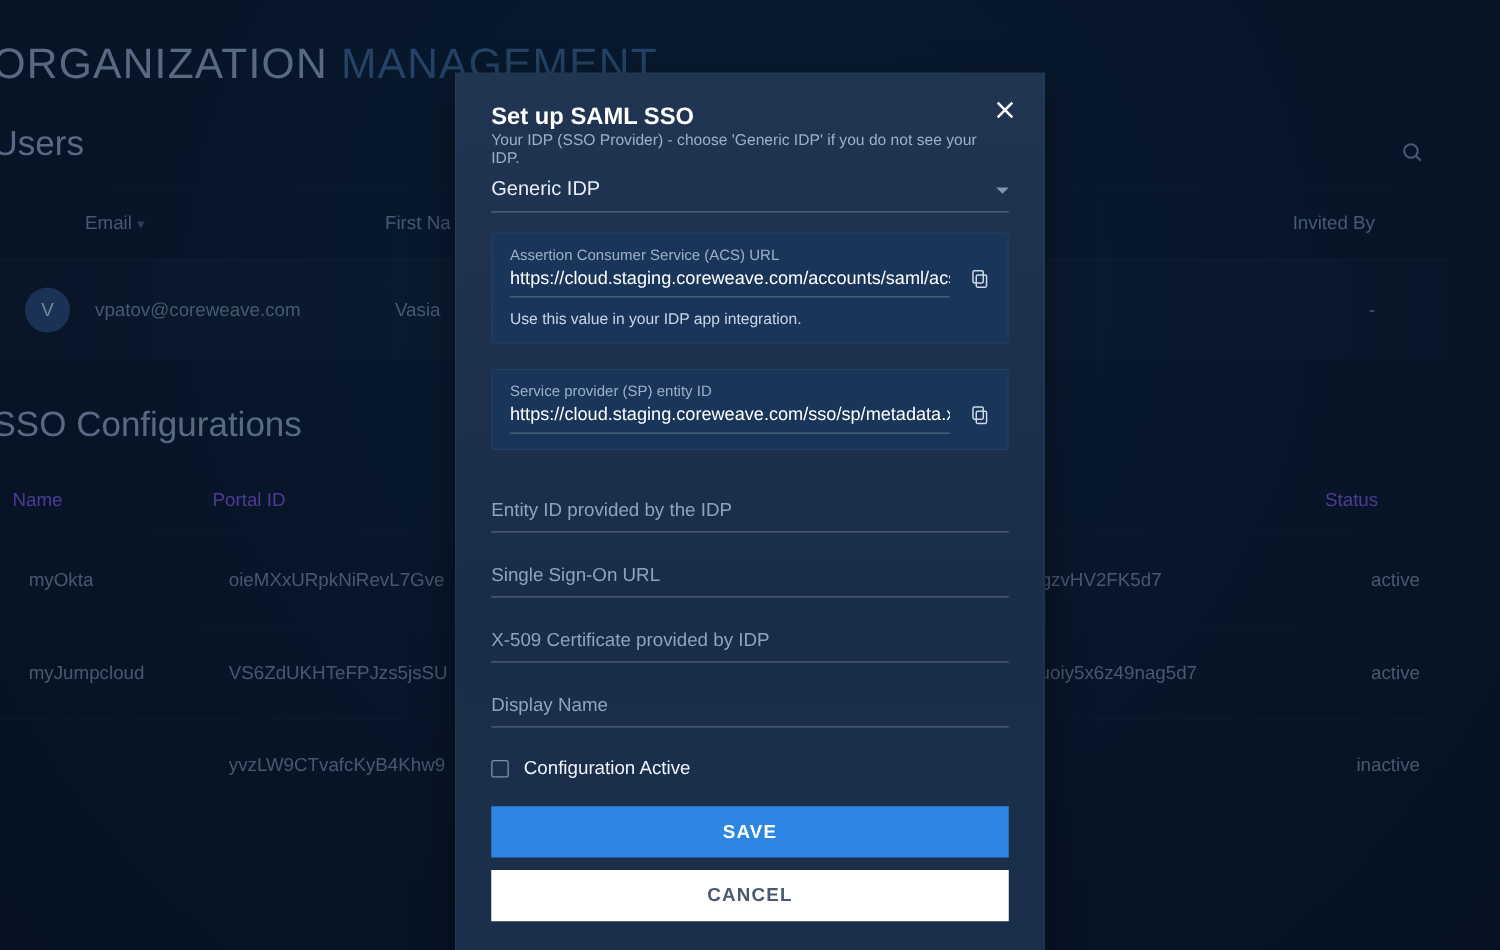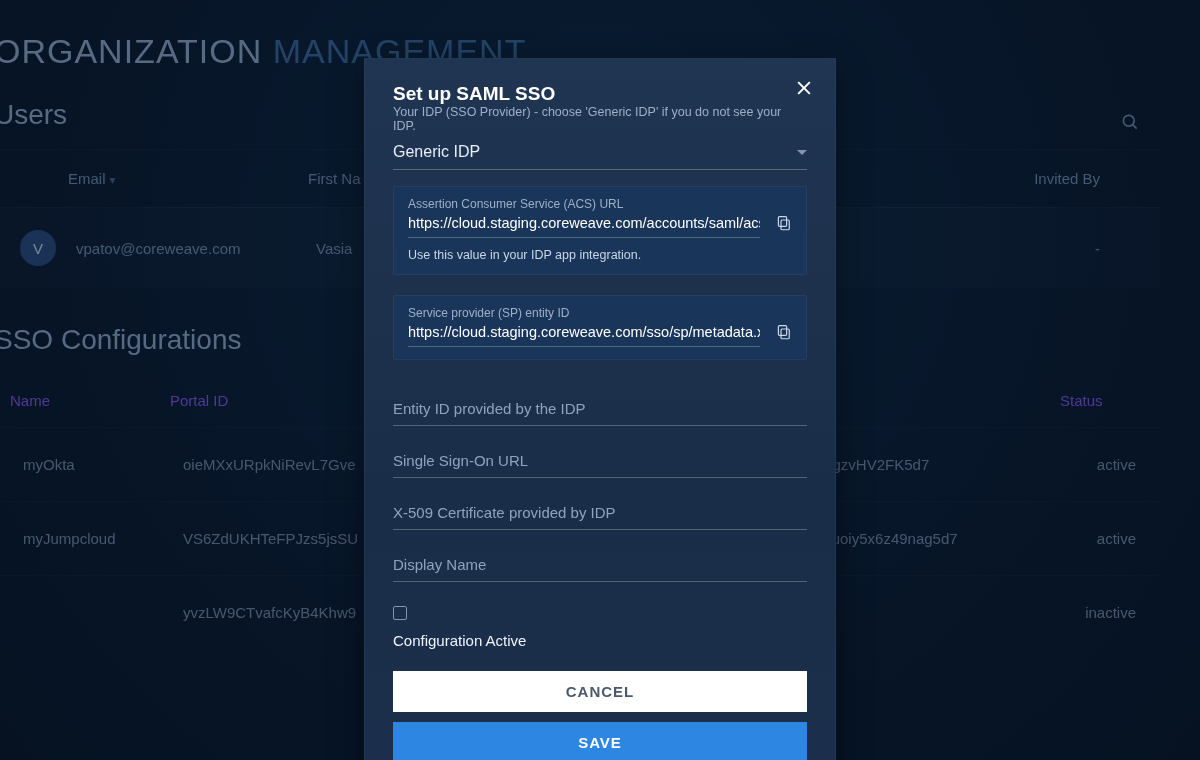--- a/index.html
+++ b/index.html
@@ -166,23 +166,23 @@
     border: none; border-bottom: 1px solid rgba(255,255,255,0.25);
     background: transparent; width: 100%;
     font-size: 15px; color: #e7eef8;
     padding: 12px 0 8px 0;
     margin: 8px 0 6px 0;
     outline: none;
   }
   .text-input::placeholder { color: #8ea3bd; }
 
   .cbx-row {
-    display: flex; gap: 12px;
+    display: flex; align-items: center; gap: 12px;
     margin: 18px 0 22px 0;
-    font-size: 15px; color: #eef3fb; flex-direction: column;
+    font-size: 15px; color: #eef3fb;
   }
   .cbx {
     width: 14px; height: 14px; border: 1.5px solid #7f94af; border-radius: 2px;
     background: transparent;
   }
 
   .btn {
     display: block; width: 100%;
     text-align: center;
     font-size: 15px; font-weight: 600; letter-spacing: 1px;
@@ -307,16 +307,16 @@
     <input class="text-input" placeholder="Entity ID provided by the IDP" style="">
     <input class="text-input" placeholder="Single Sign-On URL" style="">
     <input class="text-input" placeholder="X-509 Certificate provided by IDP" style="">
     <input class="text-input" placeholder="Display Name" style="">
 
     <label class="cbx-row">
       <span class="cbx"></span>
       <span>Configuration Active</span>
     </label>
 
+    <button class="btn btn-primary">SAVE</button>
     <button class="btn btn-secondary">CANCEL</button>
-    <button class="btn btn-primary">SAVE</button>
   </div>
 </div>
 
 </body></html>

